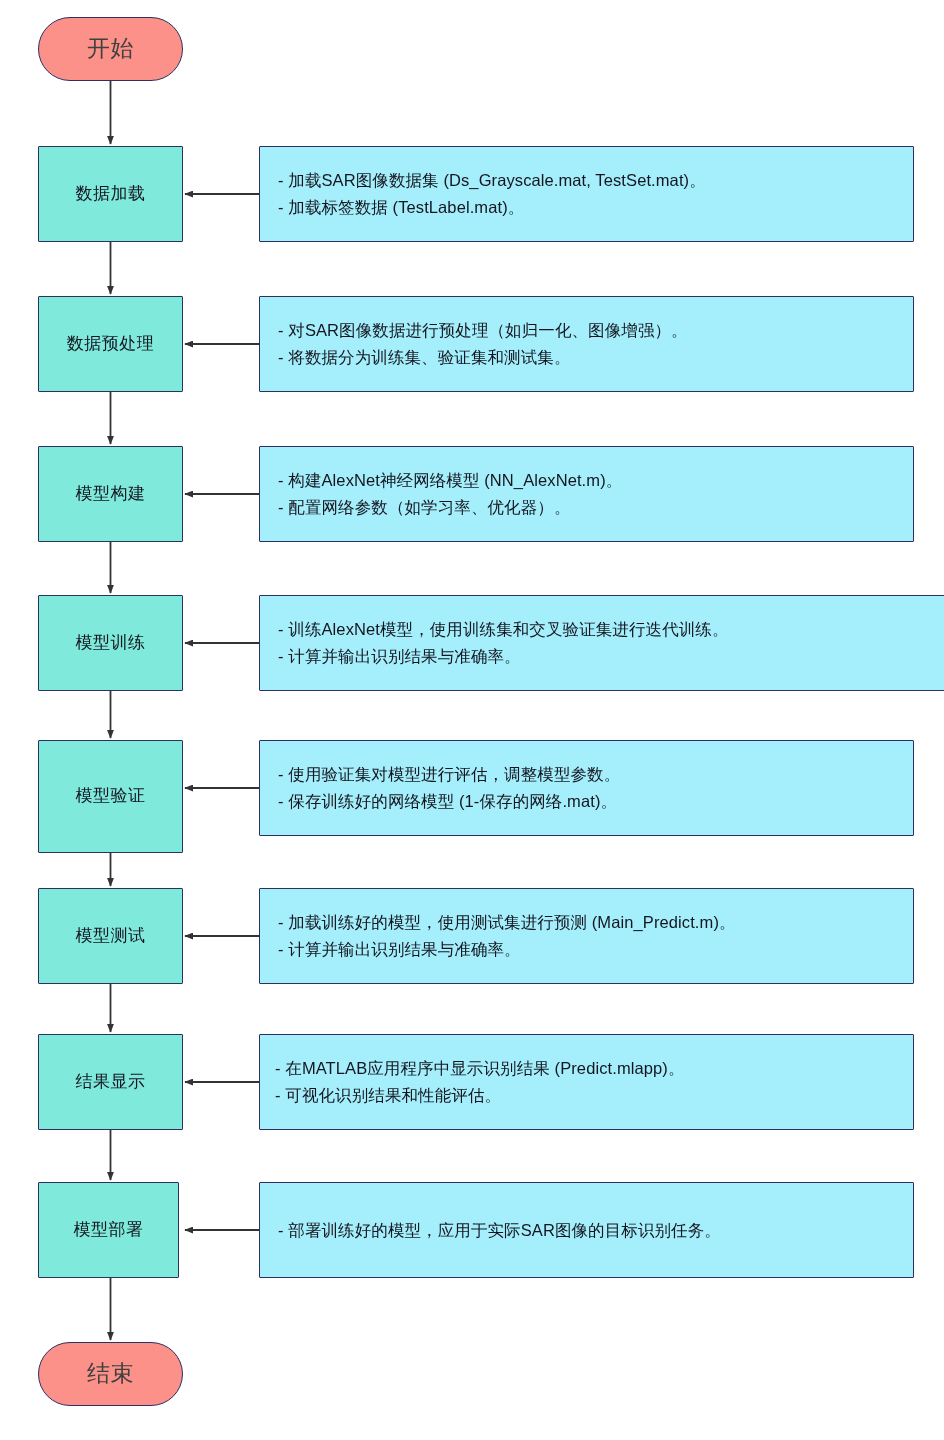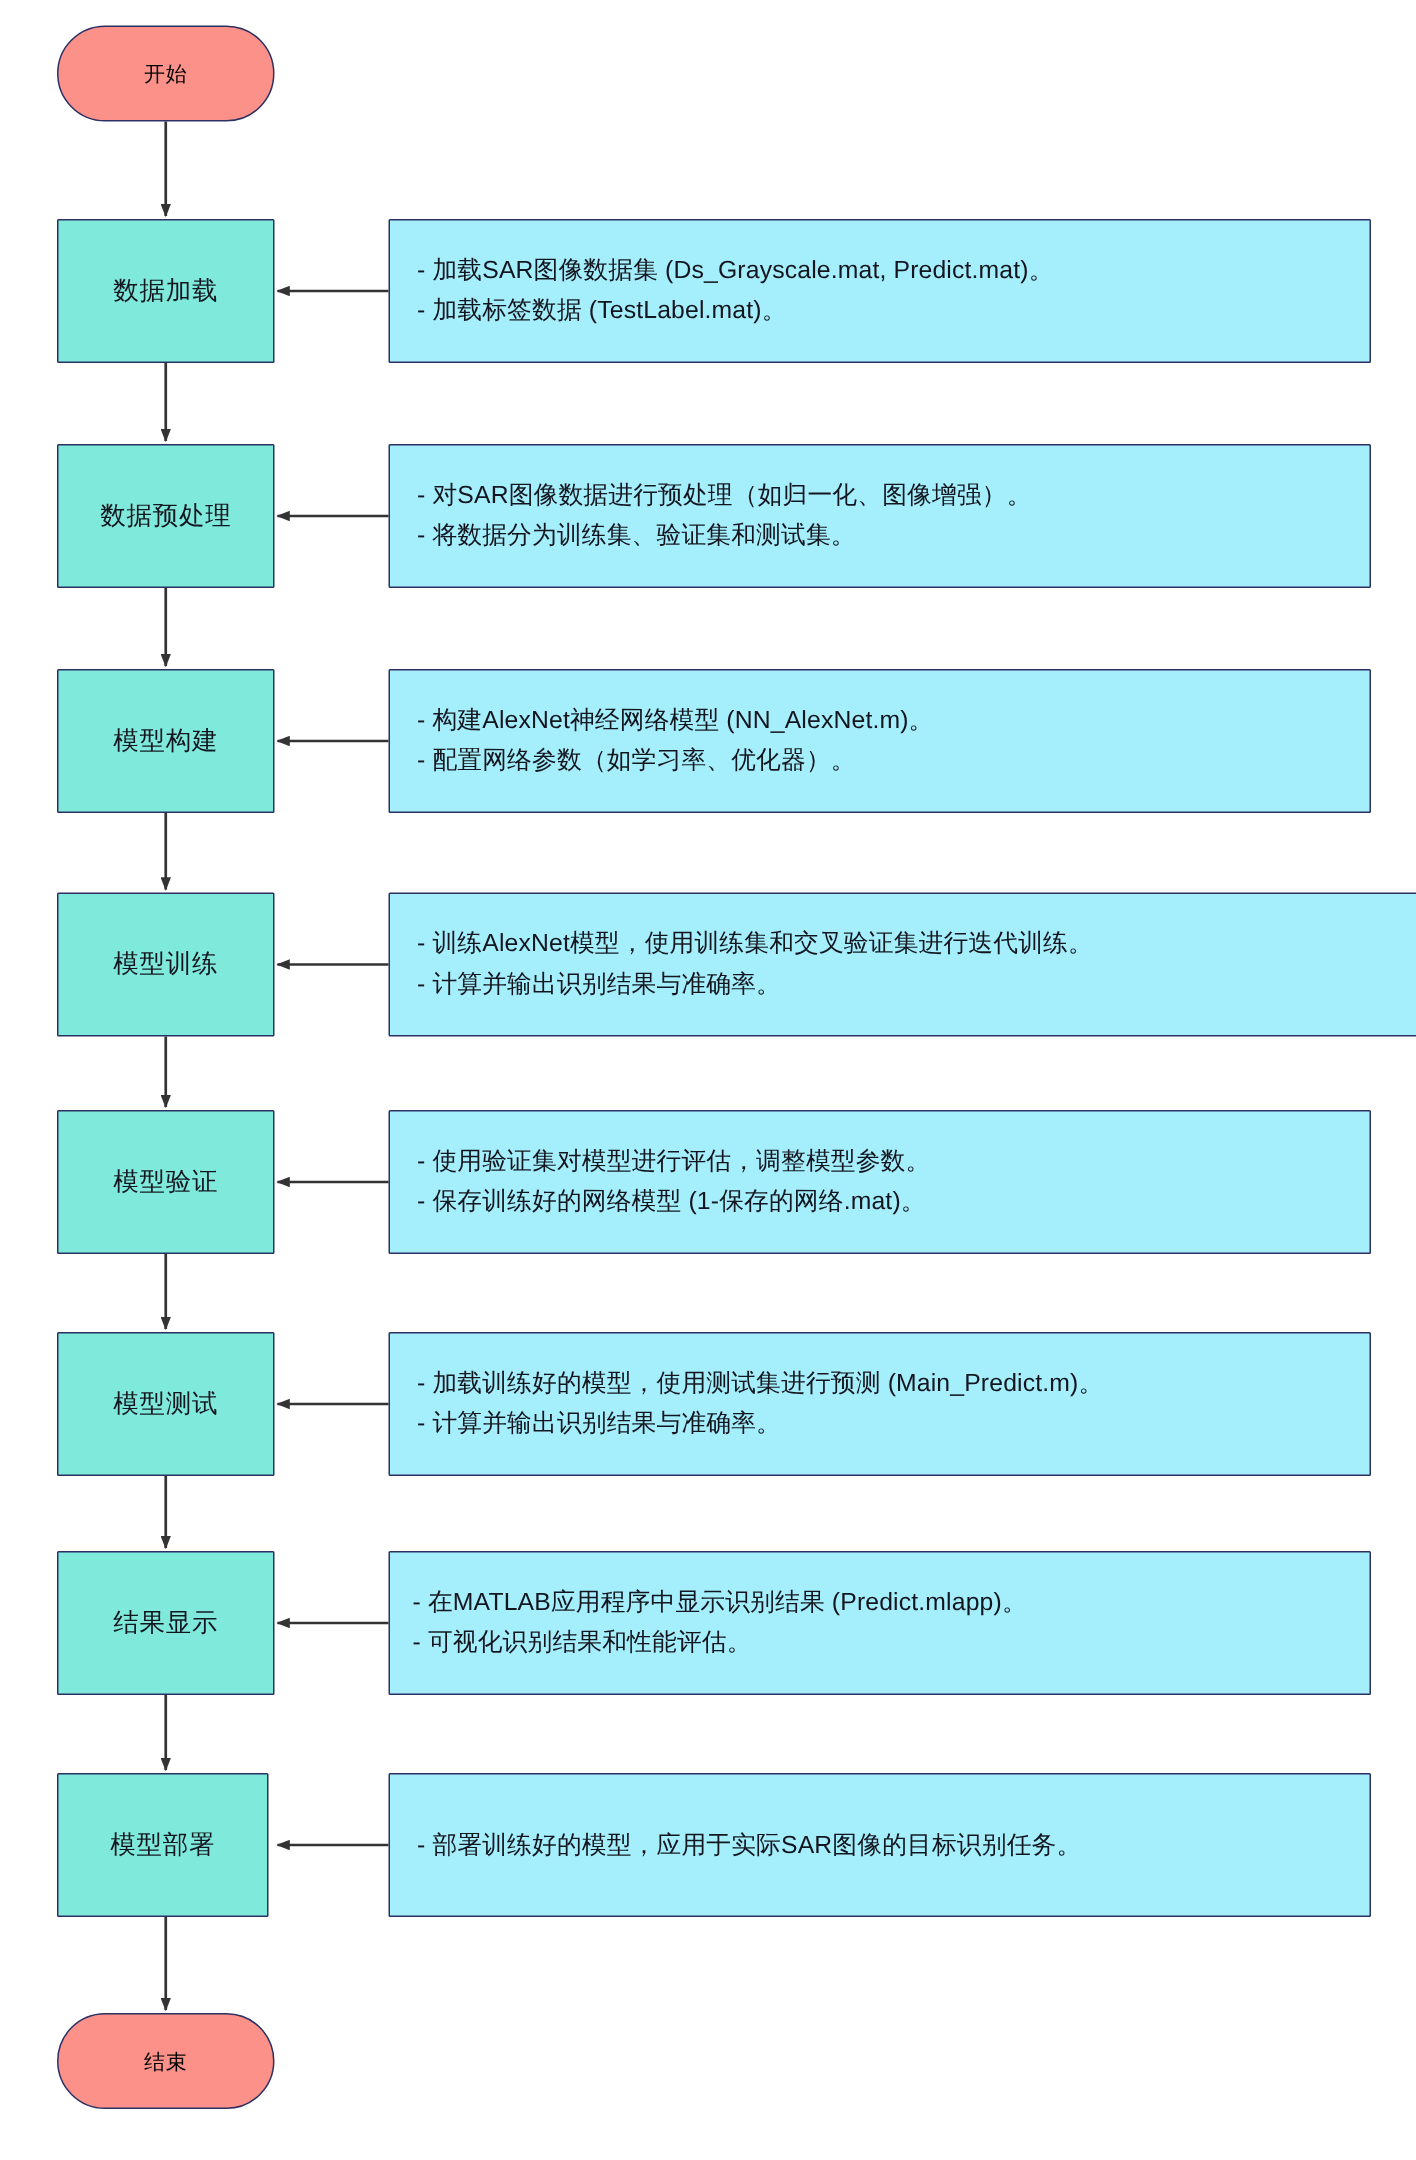--- a/index.html
+++ b/index.html
@@ -42,22 +42,22 @@
     justify-content: center;
     z-index: 2;
   }
 
   .terminator {
     background: #FB9189;
     border: 1.6px solid #2c3063;
     border-radius: 999px;
   }
   .terminator .node-label {
-    color: #000000;
-    font-size: 14px;
+    color: #404040;
+    font-size: 23px;
     letter-spacing: 0.5px;
   }
 
   .process {
     background: #7FE9DC;
     border: 1.6px solid #2c3063;
     border-radius: 1px;
   }
   .process .node-label {
     color: #14161f;
@@ -137,42 +137,42 @@
   </div>
 
   <div class="node process" style="left:38px; top:446px; width:145px; height:96px;">
     <span class="node-label">模型构建</span>
   </div>
 
   <div class="node process" style="left:38px; top:595px; width:145px; height:96px;">
     <span class="node-label">模型训练</span>
   </div>
 
-  <div class="node process" style="left:38px; top:740px; width:145px; height:96px;">
+  <div class="node process" style="left:38px; top:740px; width:145px; height:113px;">
     <span class="node-label">模型验证</span>
   </div>
 
   <div class="node process" style="left:38px; top:888px; width:145px; height:96px;">
     <span class="node-label">模型测试</span>
   </div>
 
   <div class="node process" style="left:38px; top:1034px; width:145px; height:96px;">
     <span class="node-label">结果显示</span>
   </div>
 
   <div class="node process" style="left:38px; top:1182px; width:141px; height:96px;">
     <span class="node-label">模型部署</span>
   </div>
 
   <div class="node terminator" style="left:38px; top:1342px; width:145px; height:64px;">
     <span class="node-label">结束</span>
   </div>
 
   <div class="annotation" style="left:259px; top:146px; width:655px; height:96px;">
-    <div class="annotation-line">- 加载SAR图像数据集 (Ds_Grayscale.mat, Predict.mat)。</div>
+    <div class="annotation-line">- 加载SAR图像数据集 (Ds_Grayscale.mat, TestSet.mat)。</div>
     <div class="annotation-line">- 加载标签数据 (TestLabel.mat)。</div>
   </div>
 
   <div class="annotation" style="left:259px; top:296px; width:655px; height:96px;">
     <div class="annotation-line">- 对SAR图像数据进行预处理（如归一化、图像增强）。</div>
     <div class="annotation-line">- 将数据分为训练集、验证集和测试集。</div>
   </div>
 
   <div class="annotation" style="left:259px; top:446px; width:655px; height:96px;">
     <div class="annotation-line">- 构建AlexNet神经网络模型 (NN_AlexNet.m)。</div>

